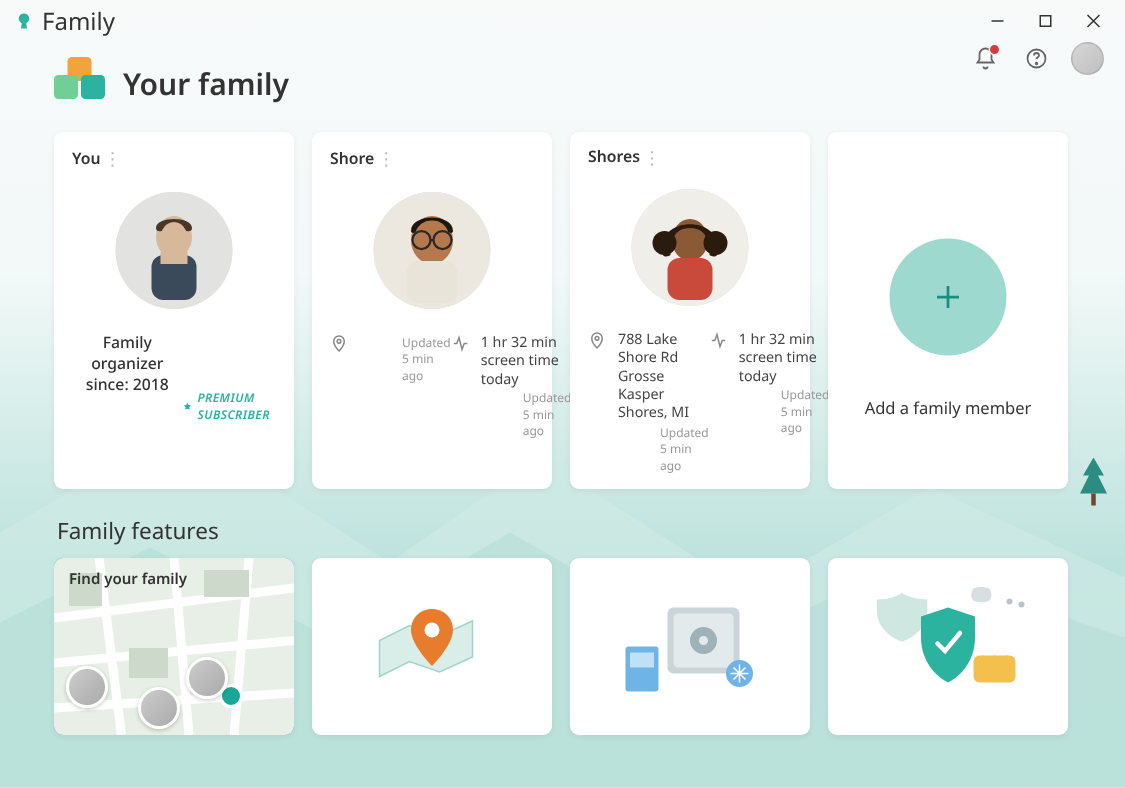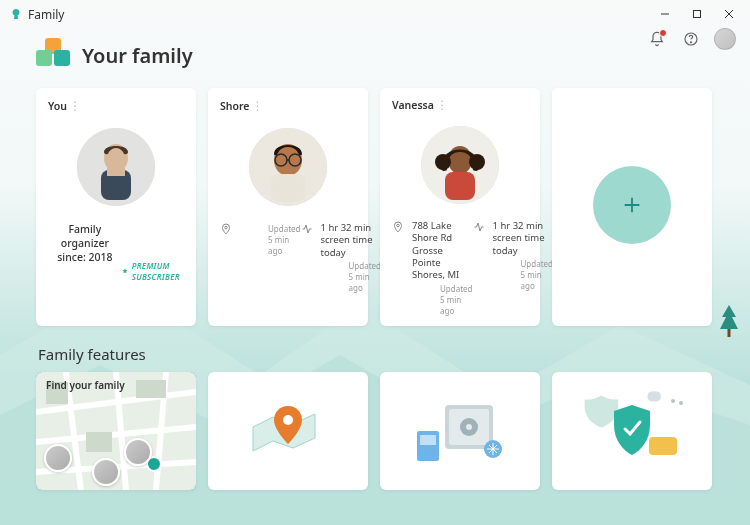--- a/index.html
+++ b/index.html
@@ -6,21 +6,21 @@
   html, body { width: 750px; height: 525px; overflow: hidden; }
   body {
     background: linear-gradient(180deg, #f8fafa 0%, #f2f9f8 35%, #d4ece8 55%, #b8e0db 75%, #a5d8d2 100%);
     position: relative;
   }
   .mountains {
     position: absolute; bottom: 0; left: 0; right: 0; height: 280px; pointer-events: none;
   }
   .titlebar {
     height: 28px; display: flex; align-items: center; justify-content: space-between;
-    padding: 0 6px 0 10px; font-size: 12px; color: #333;
+    padding: 0 6px 0 10px; font-size: 16px; color: #333;
   }
   .titlebar-left { display: flex; align-items: center; gap: 6px; }
   .titlebar-right { display: flex; align-items: center; gap: 2px; }
   .winbtn { width: 30px; height: 22px; display: flex; align-items: center; justify-content: center; color: #333; }
   .winbtn svg { width: 10px; height: 10px; }
   .header-actions {
     position: absolute; top: 28px; right: 14px; display: flex; align-items: center; gap: 12px;
   }
   .icon-btn { width: 22px; height: 22px; display: flex; align-items: center; justify-content: center; position: relative; color: #555; }
   .badge-dot { position: absolute; top: 1px; right: 1px; width: 8px; height: 8px; border-radius: 50%; background: #d43b3b; border: 1px solid #fff; }
@@ -208,21 +208,21 @@
           <div>
             <div class="stat-text">1 hr 32 min screen time today</div>
             <div class="stat-sub">Updated 5 min ago</div>
           </div>
         </div>
       </div>
     </div>
 
     <div class="card">
       <div class="card-head">
-        <span class="card-name">Vanessa</span>
+        <span class="card-name">Shores</span>
         <span class="more">⋮</span>
       </div>
       <div class="avatar-wrap">
         <div class="avatar">
           <svg width="78" height="78" viewBox="0 0 78 78">
               <rect width="78" height="78" fill="#f0eee9"></rect>
               <ellipse cx="39" cy="34" rx="12" ry="14" fill="#8a5a36"></ellipse>
               <path d="M20 40c0-22 38-22 38 0 0 8-6 4-6 4s2-18-13-18-13 18-13 18-6 4-6-4z" fill="#2b1a0e"></path>
               <circle cx="22" cy="36" r="8" fill="#2b1a0e"></circle>
               <circle cx="56" cy="36" r="8" fill="#2b1a0e"></circle>
@@ -231,21 +231,21 @@
         </div>
       </div>
       <div class="card-body">
         <div class="stat">
           <svg class="stat-icon" viewBox="0 0 24 24" fill="none" stroke="#888" stroke-width="2">
               <path d="M12 22s7-7 7-13a7 7 0 10-14 0c0 6 7 13 7 13z"></path>
               <circle cx="12" cy="9" r="2.5"></circle>
             </svg>
           <div>
             <div class="stat-text">788 Lake Shore Rd</div>
-            <div class="stat-text">Grosse Pointe Shores, MI</div>
+            <div class="stat-text">Grosse Kasper Shores, MI</div>
             <div class="stat-sub">Updated 5 min ago</div>
           </div>
         </div>
         <div class="stat">
           <svg class="stat-icon" viewBox="0 0 24 24" fill="none" stroke="#888" stroke-width="2">
               <path d="M3 12h4l3-8 4 16 3-8h4"></path>
             </svg>
           <div>
             <div class="stat-text">1 hr 32 min screen time today</div>
             <div class="stat-sub">Updated 5 min ago</div>
@@ -253,20 +253,21 @@
         </div>
       </div>
     </div>
 
     <div class="card add-card">
       <div class="add-circle">
         <svg class="add-plus" width="22" height="22" viewBox="0 0 24 24">
             <path stroke="#1a8e80" stroke-width="2" d="M12 4v16M4 12h16"></path>
           </svg>
       </div>
+      <div class="add-label">Add a family member</div>
     </div>
 
   </div>
 
   <div class="section-title">Family features</div>
 
   <div class="feature-row">
 
     <div class="feature-card map-card">
       <span class="feature-card-title">Find your family</span>

